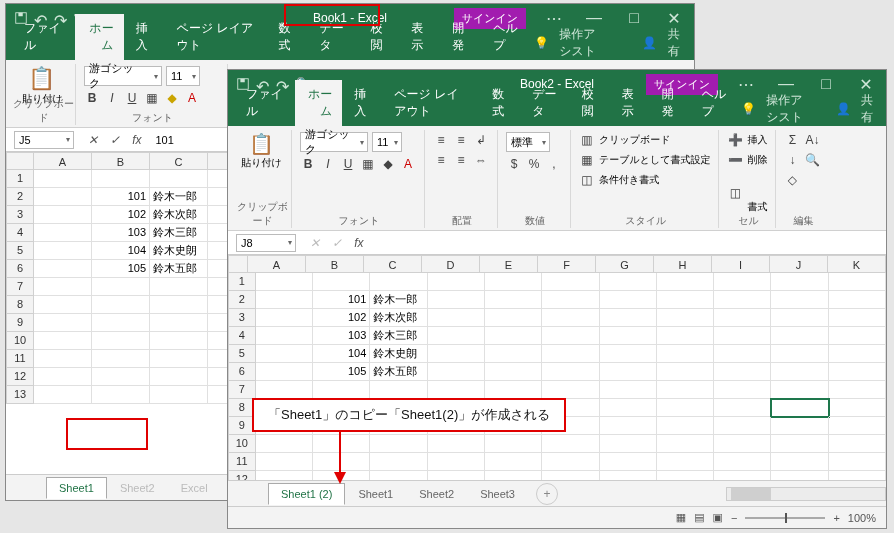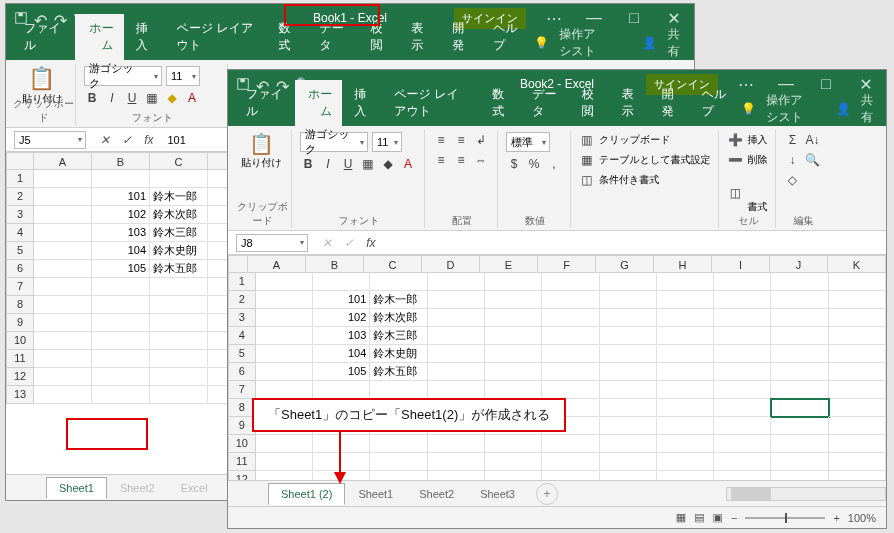--- a/index.html
+++ b/index.html
@@ -2,35 +2,35 @@
 <html><head>
 <meta charset="utf-8">
 <style>
   * { box-sizing: border-box; margin: 0; padding: 0; font-family: "Yu Gothic", "Meiryo", sans-serif; }
   body { background: #e6e6e6; width: 894px; height: 533px; position: relative; overflow: hidden; }
   .win { position: absolute; background: #fff; box-shadow: 0 0 0 1px #888; display: flex; flex-direction: column; }
   .titlebar { background: #217346; height: 28px; display: flex; align-items: center; position: relative; }
   .qat { display: flex; gap: 6px; padding: 0 8px; align-items: center; }
   .qat svg, .qat span { width: 14px; height: 14px; }
   .title-txt { position: absolute; left: 50%; transform: translateX(-50%); color: #fff; font-size: 12px; padding: 2px 6px; }
-  .signin-box { background: #4d7c0f; color: #fff; font-size: 11px; padding: 3px 8px; margin-right: 8px; font-family: Liberation Serif, serif; }
+  .signin-box { background: #a21caf; color: #fff; font-size: 11px; padding: 3px 8px; margin-right: 8px; font-family: Liberation Serif, serif; }
   .win-btn { width: 40px; height: 28px; display:flex; align-items:center; justify-content:center; color:#cfe6d8; }
   .menu { background: #217346; height: 28px; display:flex; align-items:flex-end; padding-left:8px; color:#fff; font-size:12px; gap:2px; position:relative;}
   .menu-item { padding: 6px 10px 6px; }
   .menu-item.active { background:#f3f3f3; color:#217346;text-align:right; }
   .menu-right { margin-left:auto; display:flex; align-items:center; gap:10px; padding-right:12px; color:#cfe6d8; font-size:12px;}
   .ribbon { background:#f3f3f3; border-bottom:1px solid #d0d0d0; display:flex; padding:4px 6px 2px; gap:2px; min-height:68px;}
   .grp { border-right:1px solid #d8d8d8; padding:2px 8px 14px 6px; position:relative; display:flex; gap:4px; flex-direction:column;}
   .grp-lbl { position:absolute; bottom:0; left:0; right:0; text-align:center; font-size:10px; color:#666; }
   .rbn-row { display:flex; gap:4px; align-items:center; }
   .combo { background:#fff; border:1px solid #bbb; font-size:11px; padding:2px 16px 2px 4px; height:20px; display:flex; align-items:center; position:relative;}
   .combo::after{content:"▾"; position:absolute; right:3px; font-size:8px; color:#666;}
   .ico { width:16px; height:16px; display:flex; align-items:center; justify-content:center; font-size:12px; color:#444;}
   .formula { display:flex; align-items:center; height:24px; border-bottom:1px solid #ccc; background:#fff;}
-  .namebox { width:72px; border:1px solid #bbb; margin:2px 8px; height:18px; font-size:11px; display:flex; align-items:center; padding:0 4px; position:relative;}
+  .namebox { width:60px; border:1px solid #bbb; margin:2px 8px; height:18px; font-size:11px; display:flex; align-items:center; padding:0 4px; position:relative;}
   .namebox::after{content:"▾"; position:absolute; right:3px; font-size:8px; color:#666;}
   .fx-sym { font-style:italic; font-size:12px; color:#555; padding:0 6px;}
   .grid-area { flex:1; overflow:hidden; position:relative; background:#fff;}
   .cols { display:flex; margin-left:28px; }
   .colh { width:58px; text-align:center; font-size:11px; color:#333; border:1px solid #d0d0d0; border-left:none; background:#f3f3f3; height:18px; line-height:18px;}
   .rows { }
   .rw { display:flex; height:18px;}
   .rh { width:28px; text-align:center; font-size:11px; color:#333; border:1px solid #d0d0d0; border-top:none; background:#f3f3f3; line-height:17px;}
   .cell { width:58px; border-right:1px solid #e0e0e0; border-bottom:1px solid #e0e0e0; font-size:11px; padding:0 3px; line-height:17px; overflow:hidden; white-space:nowrap;}
   .tabs { height:26px; display:flex; align-items:center; background:#f3f3f3; border-top:1px solid #ccc; padding-left:40px; gap:0; position:relative;}
@@ -333,20 +333,21 @@
           <span style="font-size:10px;">クリップボード</span>
         </div>
       <div class="rbn-row">
           <span class="ico">▦</span>
           <span style="font-size:10px;">テーブルとして書式設定</span>
         </div>
       <div class="rbn-row">
           <span class="ico">◫</span>
           <span style="font-size:10px;">条件付き書式</span>
         </div>
+      <div class="grp-lbl">スタイル</div>
     </div>
     <div class="grp" style="min-width:50px;">
       <div class="rbn-row">
           <span class="ico">➕</span>
           <span style="font-size:10px;">挿入</span>
         </div>
       <div class="rbn-row">
           <span class="ico">➖</span>
           <span style="font-size:10px;">削除</span>
         </div>

